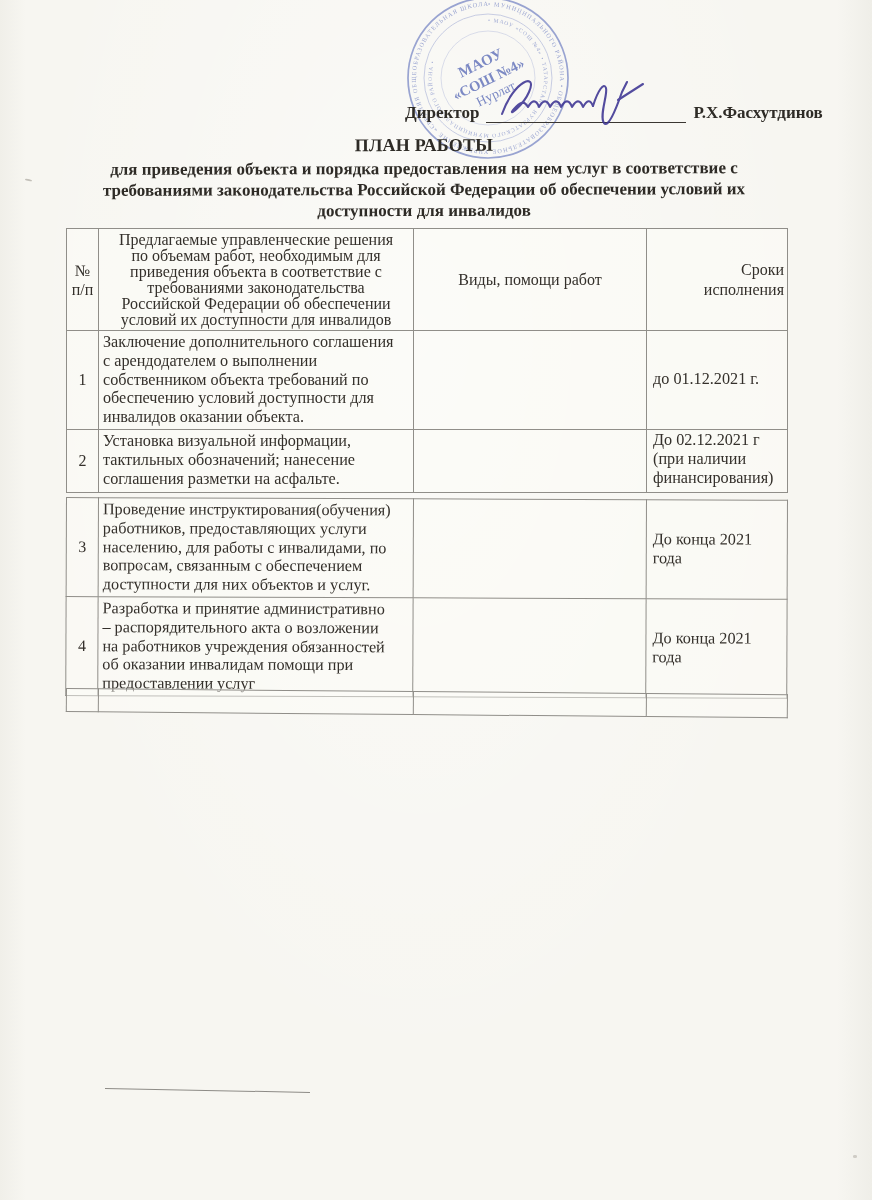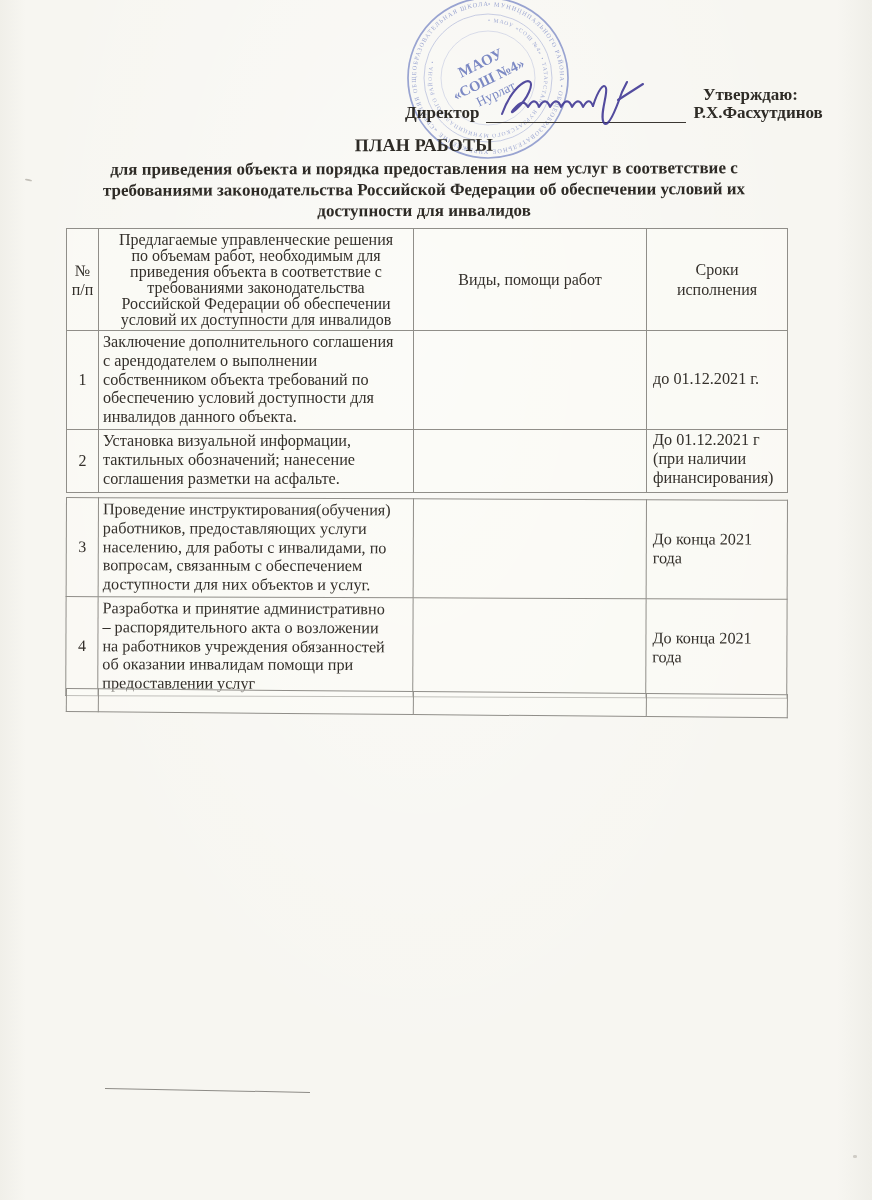--- a/index.html
+++ b/index.html
@@ -76,21 +76,20 @@
     <text font-size="5.6" fill="#8794ca" letter-spacing="1" opacity=".85" font-family="Liberation Serif,serif">
       <textPath href="#ringPath2">• МАОУ «СОШ №4» • ТАТАРСТАН • НУРЛАТСКОГО МУНИЦИПАЛЬНОГО РАЙОНА •</textPath>
     </text>
     <g transform="rotate(-26 86 86)" fill="#7280c0" text-anchor="middle" font-family="Liberation Serif,serif">
       <text x="86" y="74" font-size="15" font-weight="bold" letter-spacing=".5">МАОУ</text>
       <text x="86" y="92" font-size="14.5" font-weight="bold">«СОШ №4»</text>
       <text x="86" y="108" font-size="13.5">Нурлат</text>
     </g>
   </svg>
 
-  <div class="approve-label">Утверждаю:</div>
   <div class="director-line">
     <span>Директор</span>
     <span class="sig-underline"></span>
     <span>Р.Х.Фасхутдинов</span>
   </div>
 
   <svg class="signature" viewBox="0 0 230 60">
     <g fill="none" stroke="#3d3493" stroke-width="2.1" stroke-linecap="round" stroke-linejoin="round" opacity=".88">
       <path d="M22,44 C34,10 58,2 49,22 C43,36 26,48 34,39 C40,32 44,30 48,37 C52,30 56,29 59,37 C63,30 67,29 70,37 C74,30 78,29 81,37 C85,30 89,29 92,37 C96,30 100,29 103,37 C107,30 110,29 113,36"></path>
       <path d="M113,36 C118,20 124,12 126,18 C128,24 119,46 124,53 C128,58 135,42 142,22 L147,12"></path>
@@ -116,40 +115,40 @@
         <tr class="hdr" style="height:102px">
       <td class="c-num h-num pre">№
 п/п</td>
       <td class="c-sol h-sol pre" style="text-align:center;vertical-align:middle">Предлагаемые управленческие решения
 по объемам работ, необходимым для
 приведения объекта в соответствие с
 требованиями законодательства
 Российской Федерации об обеспечении
 условий их доступности для инвалидов</td>
       <td class="c-works">Виды, помощи работ</td>
-      <td class="c-due h-due pre" style="text-align:center;vertical-align:middle;padding:13px">Сроки
+      <td class="c-due h-due pre" style="text-align:right;vertical-align:middle;padding:3px">Сроки
 исполнения</td>
     </tr>
     <tr style="height:97px">
       <td class="c-num">1</td>
       <td class="c-sol pre">Заключение дополнительного соглашения
 с арендодателем о выполнении
 собственником объекта требований по
 обеспечению условий доступности для
-инвалидов данного объекта.</td>
+инвалидов оказании объекта.</td>
       <td class="c-works"></td>
       <td class="c-due pre">до 01.12.2021 г.</td>
     </tr>
     <tr style="height:63px">
       <td class="c-num">2</td>
       <td class="c-sol pre">Установка визуальной информации,
 тактильных обозначений; нанесение
 соглашения разметки на асфальте.</td>
       <td class="c-works"></td>
-      <td class="c-due pre v-top">До 01.12.2021 г
+      <td class="c-due pre v-top">До 02.12.2021 г
 (при наличии
 финансирования)</td>
     </tr>
   </tbody>
     </table>
 
   <table class="tbl tbl-b">
     <colgroup>
         <col style="width:32px">
         <col style="width:315px">

